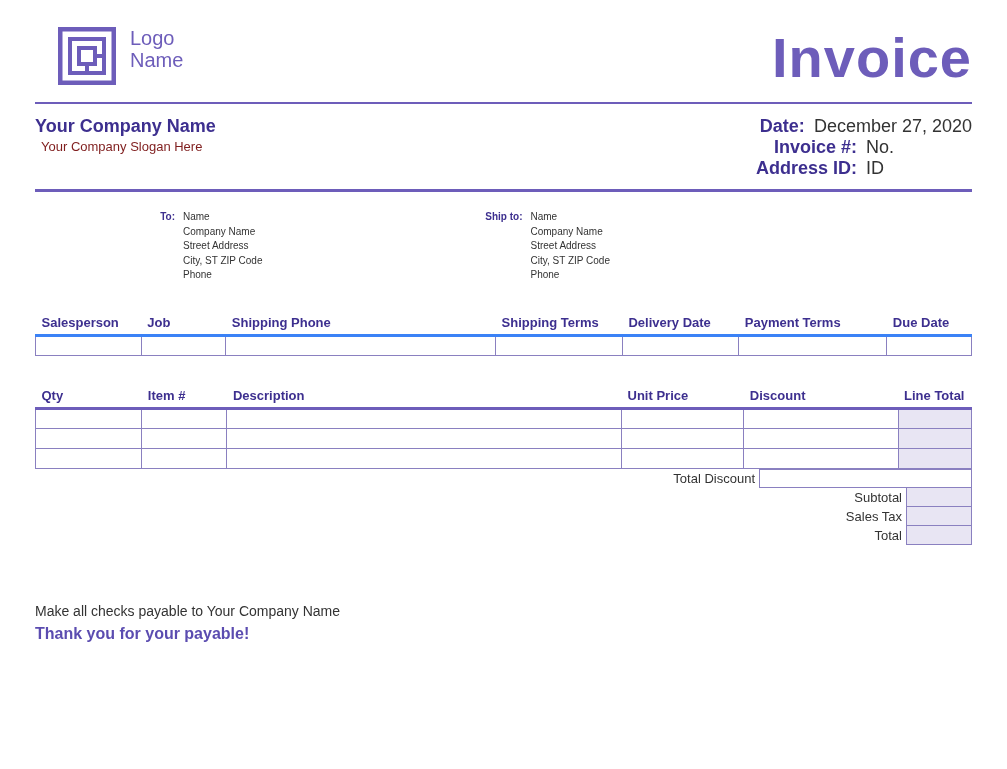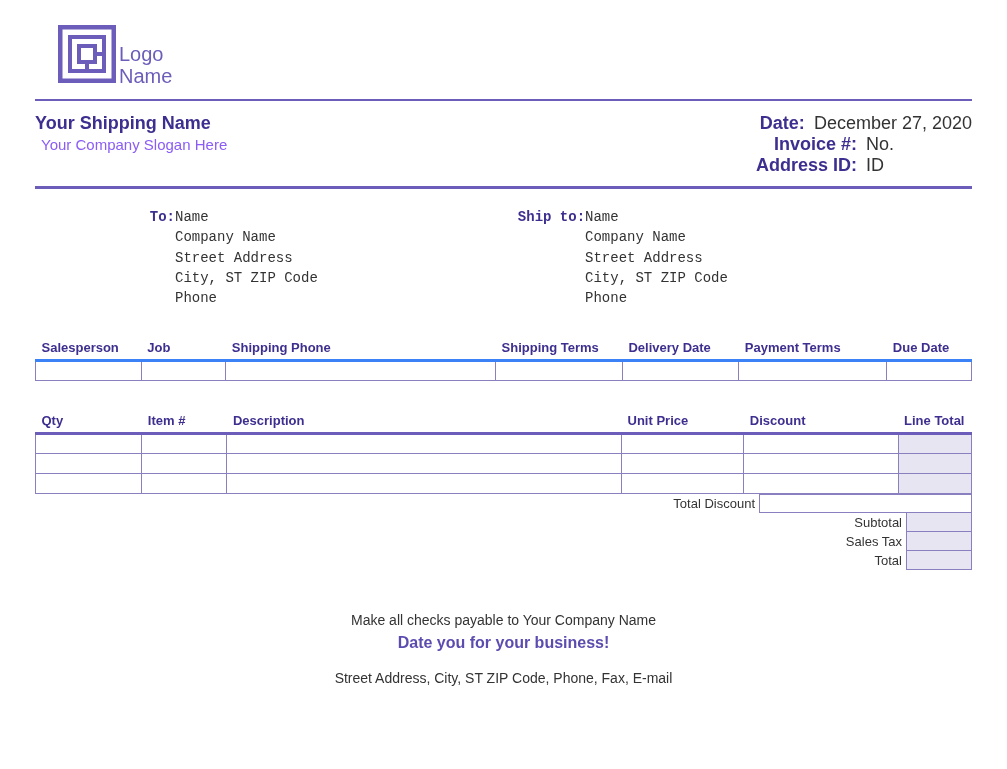--- a/index.html
+++ b/index.html
@@ -12,22 +12,22 @@
     width: 1007px;
   }
   .header {
     display: flex;
     justify-content: space-between;
     align-items: center;
     margin-bottom: 12px;
   }
   .logo-block {
     display: flex;
-    align-items: flex-end;
-    gap: 3px;
+    align-items: flex-start;
+    gap: 14px;
     padding-left: 23px;
   }
   .logo-text {
     color: #6d5dba;
     font-size: 20px;
     line-height: 1.1;
   }
   .invoice-title {
     color: #6d5dba;
     font-size: 56px;
@@ -43,35 +43,34 @@
     border: none;
     border-top: 3px solid #6d5dba;
     margin: 10px 0 18px 0;
   }
   .company-meta {
     display: flex;
     justify-content: space-between;
     align-items: flex-start;
   }
   .company-name { color: #3d2f8f; font-weight: bold; font-size: 18px; }
-  .company-slogan { color: #8b5cf6; font-size: 15px; margin-top: 2px; padding-left: 6px;}
+  .company-slogan { color: #7f1d1d; font-size: 13px; margin-top: 2px; padding-left: 6px;}
   .meta-right { text-align: right; font-size: 18px; }
   .meta-right .lbl { color: #3d2f8f; font-weight: bold; }
   .meta-right .val { color: #333; display: inline-block; min-width: 110px; text-align: left; padding-left: 4px;}
   .addresses {
     display: flex;
     gap: 40px;
     margin: 6px 0 28px 0;
   }
   .addr-block {
     display: flex;
-    gap: 0;
-    font-size: 14px;
+    gap: 8px;
+    font-size: 10px;
     line-height: 1.45;
-    font-family: Liberation Mono, monospace;
   }
   .addr-block.left { margin-left: 80px; }
   .addr-block.right { margin-left: 160px; }
   .addr-label { color: #3d2f8f; font-weight: bold; text-align: right; min-width: 60px;}
   table {
     border-collapse: collapse;
     width: 100%;
     font-size: 13px;
   }
   .terms-table th {
@@ -121,22 +120,22 @@
     border: 1px solid #8a80c0;
     border-top: none;
     background: #e8e5f3;
   }
   .totals-row .wide {
     width: 213px;
     border-top: 1px solid #8a80c0;
     background: #fff;
   }
   .footer {
-    text-align: center;
-    margin-top: 42px;
+    text-align: left;
+    margin-top: 58px;
     font-size: 14px;
   }
   .footer .thanks {
     color: #5b4cb0;
     font-weight: bold;
     font-size: 16px;
     margin: 6px 0 18px 0;
   }
   .footer .contact { font-size: 14px; }
 </style>
@@ -152,27 +151,28 @@
         <rect x="21" y="21" width="16" height="16" fill="none" stroke="#6d5dba" stroke-width="4"></rect>
         <line x1="29" y1="37" x2="29" y2="46" stroke="#6d5dba" stroke-width="4"></line>
         <line x1="46" y1="29" x2="37" y2="29" stroke="#6d5dba" stroke-width="4"></line>
       </svg>
     </span>
     <div class="logo-text">
       <div>Logo</div>
       <div>Name</div>
     </div>
   </div>
+  <div class="invoice-title">Invoice</div>
 </div>
 
 <hr class="thin-rule">
 
 <div class="company-meta">
   <div>
-    <div class="company-name">Your Shipping Name</div>
+    <div class="company-name">Your Company Name</div>
     <div class="company-slogan">Your Company Slogan Here</div>
   </div>
   <div class="meta-right">
     <div><span class="lbl">Date:</span> <span class="val">December 27, 2020</span></div>
     <div><span class="lbl">Invoice #:</span> <span class="val">No.</span></div>
     <div><span class="lbl">Address ID:</span> <span class="val">ID</span></div>
   </div>
 </div>
 
 <hr class="thick-rule">
@@ -295,15 +295,14 @@
     <div class="tval"></div>
   </div>
   <div class="totals-row">
     <div class="tlabel">Total</div>
     <div class="tval"></div>
   </div>
 </div>
 
 <div class="footer">
   <div>Make all checks payable to Your Company Name</div>
-  <div class="thanks">Date you for your business!</div>
-  <div class="contact">Street Address, City, ST  ZIP Code,  Phone,  Fax,  E-mail</div>
+  <div class="thanks">Thank you for your payable!</div>
 </div>
 
 </body></html>

